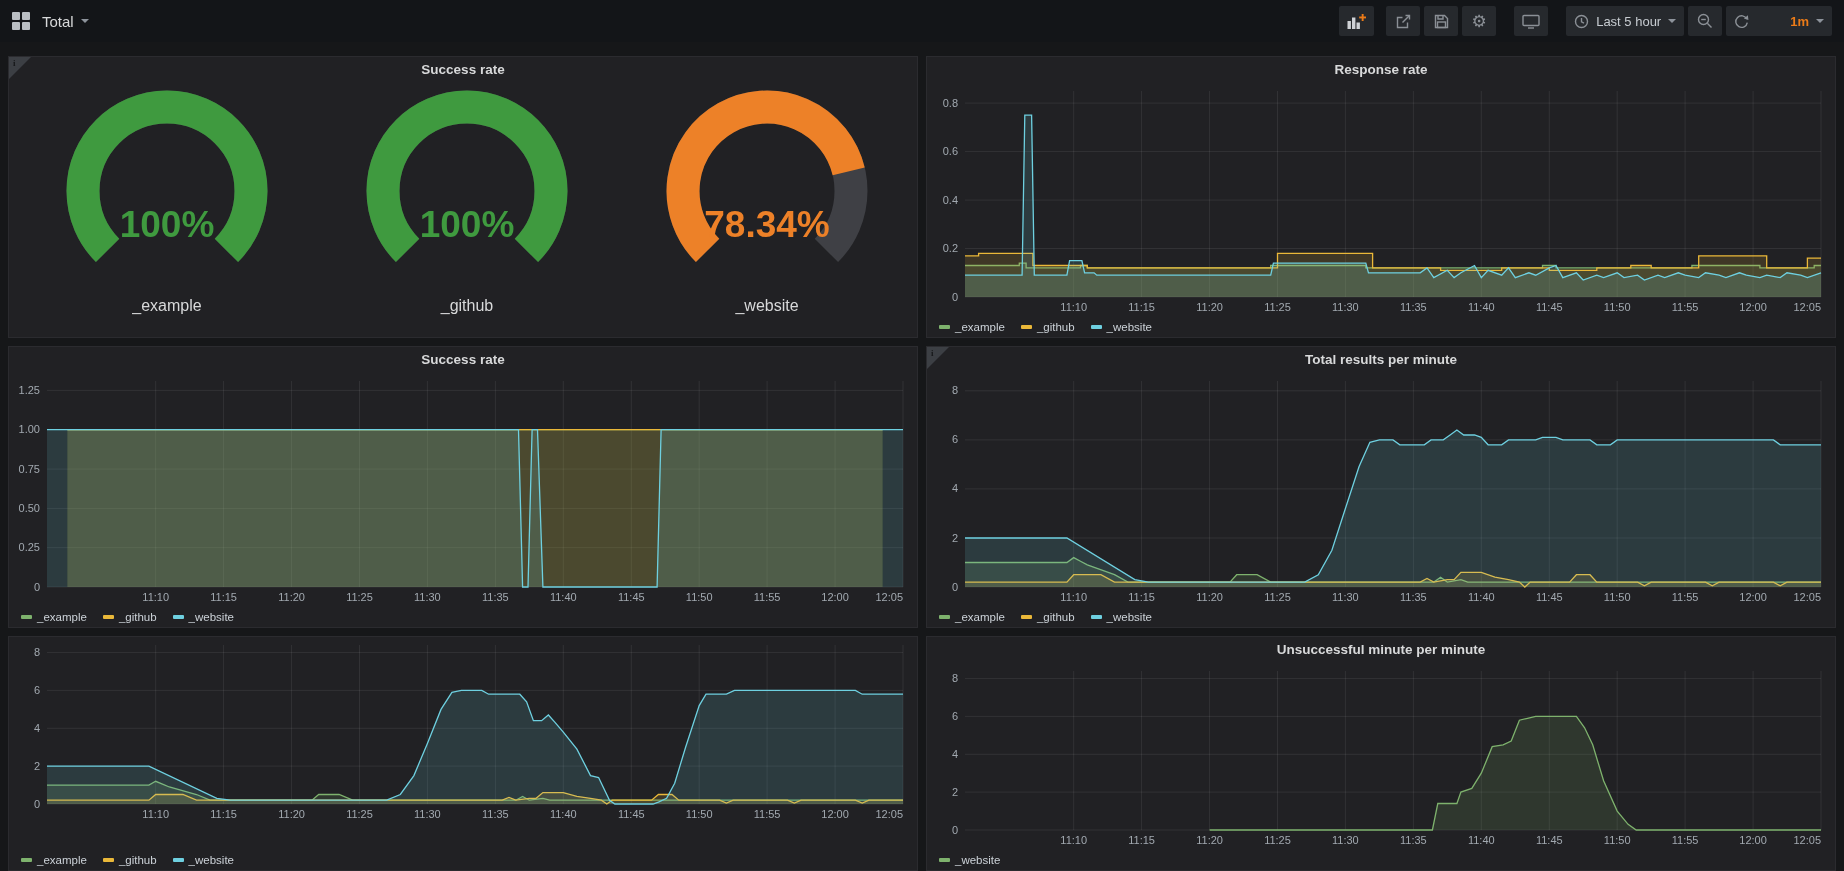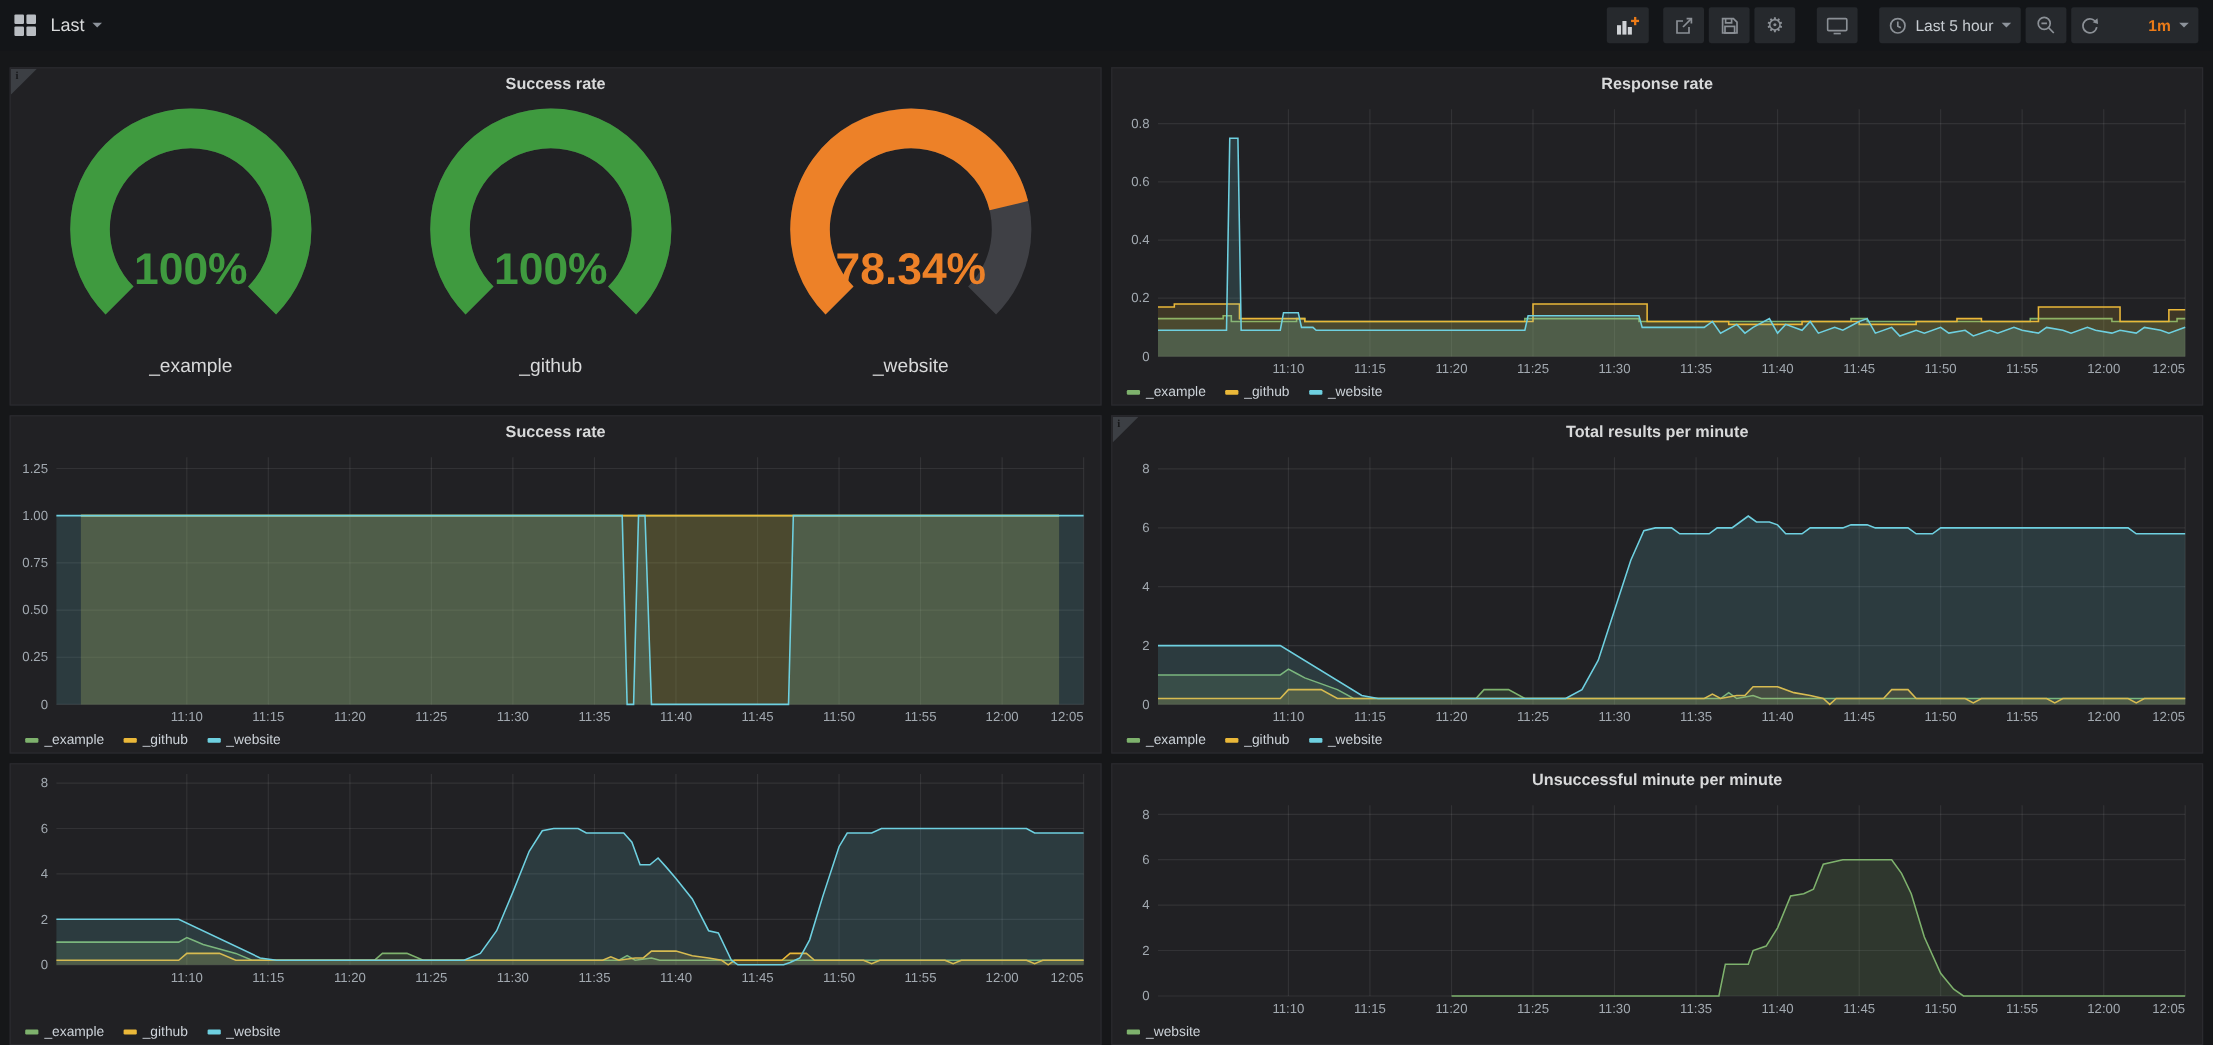--- a/index.html
+++ b/index.html
@@ -35,38 +35,38 @@
   .info-corner .i-glyph{position:absolute;left:4px;top:1px;font-size:9px;font-weight:700;
     color:#17181a;font-family:"Liberation Serif",serif;}
   .chart{flex:1 1 auto;min-height:0;}
   .legend{height:20px;flex:0 0 auto;display:flex;align-items:center;gap:16px;
     padding-left:12px;font-size:11.5px;color:#ccd2d8;}
   .legend-item{display:flex;align-items:center;cursor:pointer;}
   .sw{display:inline-block;width:11px;height:4px;border-radius:1px;margin-right:5px;}
   .grid{stroke:rgba(255,255,255,0.08);stroke-width:1;}
   .tick{fill:#a2a9b0;font-size:11px;font-family:"Liberation Sans",sans-serif;}
   
-  .gauges-row{display:flex;justify-content:flex-start;align-items:flex-start;padding-top:4px;}
+  .gauges-row{display:flex;justify-content:flex-end;align-items:flex-start;padding-top:4px;}
   .gauge{display:flex;flex-direction:column;align-items:center;}
   .gauge-value{font-size:37px;font-weight:700;font-family:"Liberation Sans",sans-serif;}
   .gauge-label{font-size:16px;color:#d8d9da;margin-top:2px;text-align:center;}
 </style>
 </head>
 <body>
 
 <div class="navbar">
   <div class="nav-left">
     <span class="logo-grid">
       <i></i>
         <i></i>
         <i></i>
         <i></i>
     </span>
     <span class="dash-title">
-      <span>Last</span>
+      <span>Total</span>
       <span class="caret"></span>
     </span>
   </div>
   <div class="nav-right">
     <div class="nav-btn">
       <svg width="19" height="15" viewBox="0 0 19 15">
         <rect x="0.5" y="7" width="3.4" height="8" fill="#cfd2d6"></rect>
         <rect x="5" y="3.5" width="3.4" height="11.5" fill="#cfd2d6"></rect>
         <rect x="9.5" y="8.5" width="3.4" height="6.5" fill="#cfd2d6"></rect>
         <rect x="14.7" y="0" width="1.9" height="7" fill="#eb7b18"></rect>

